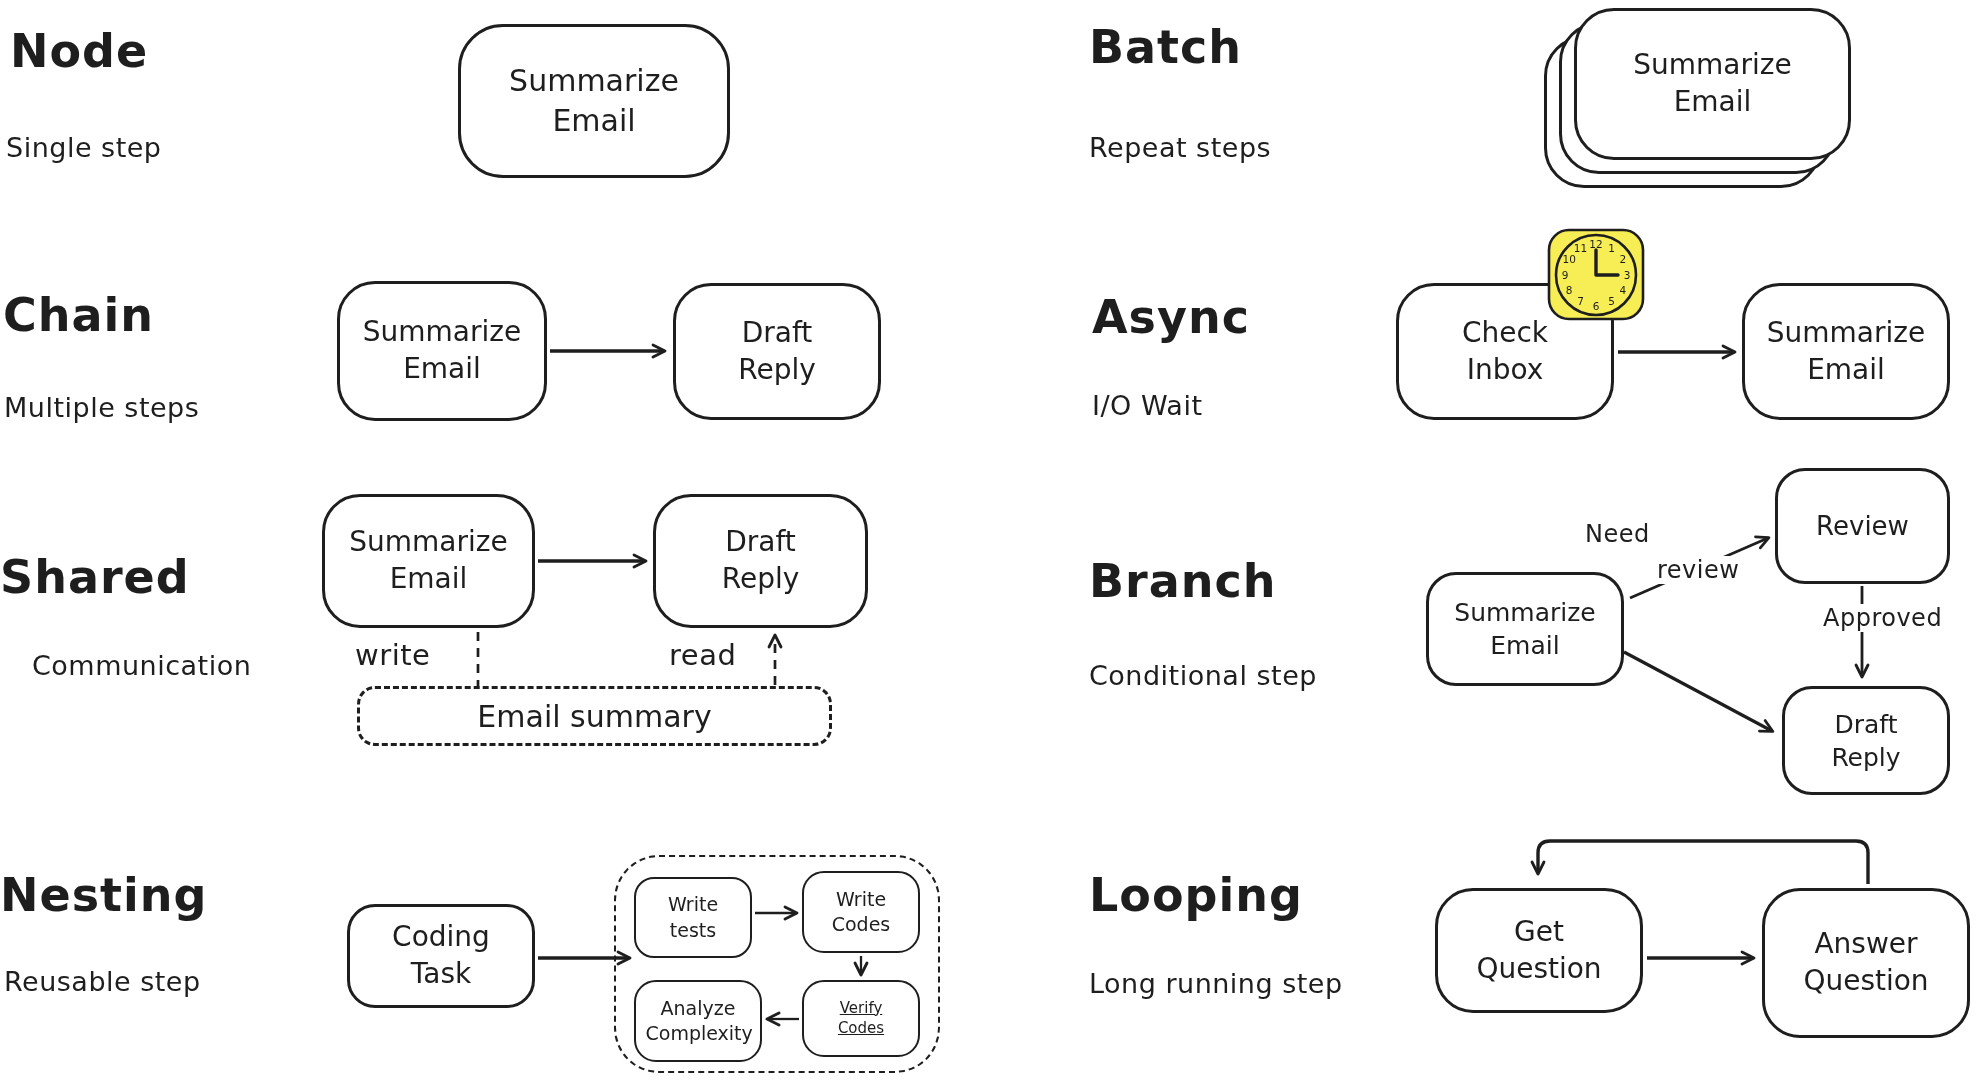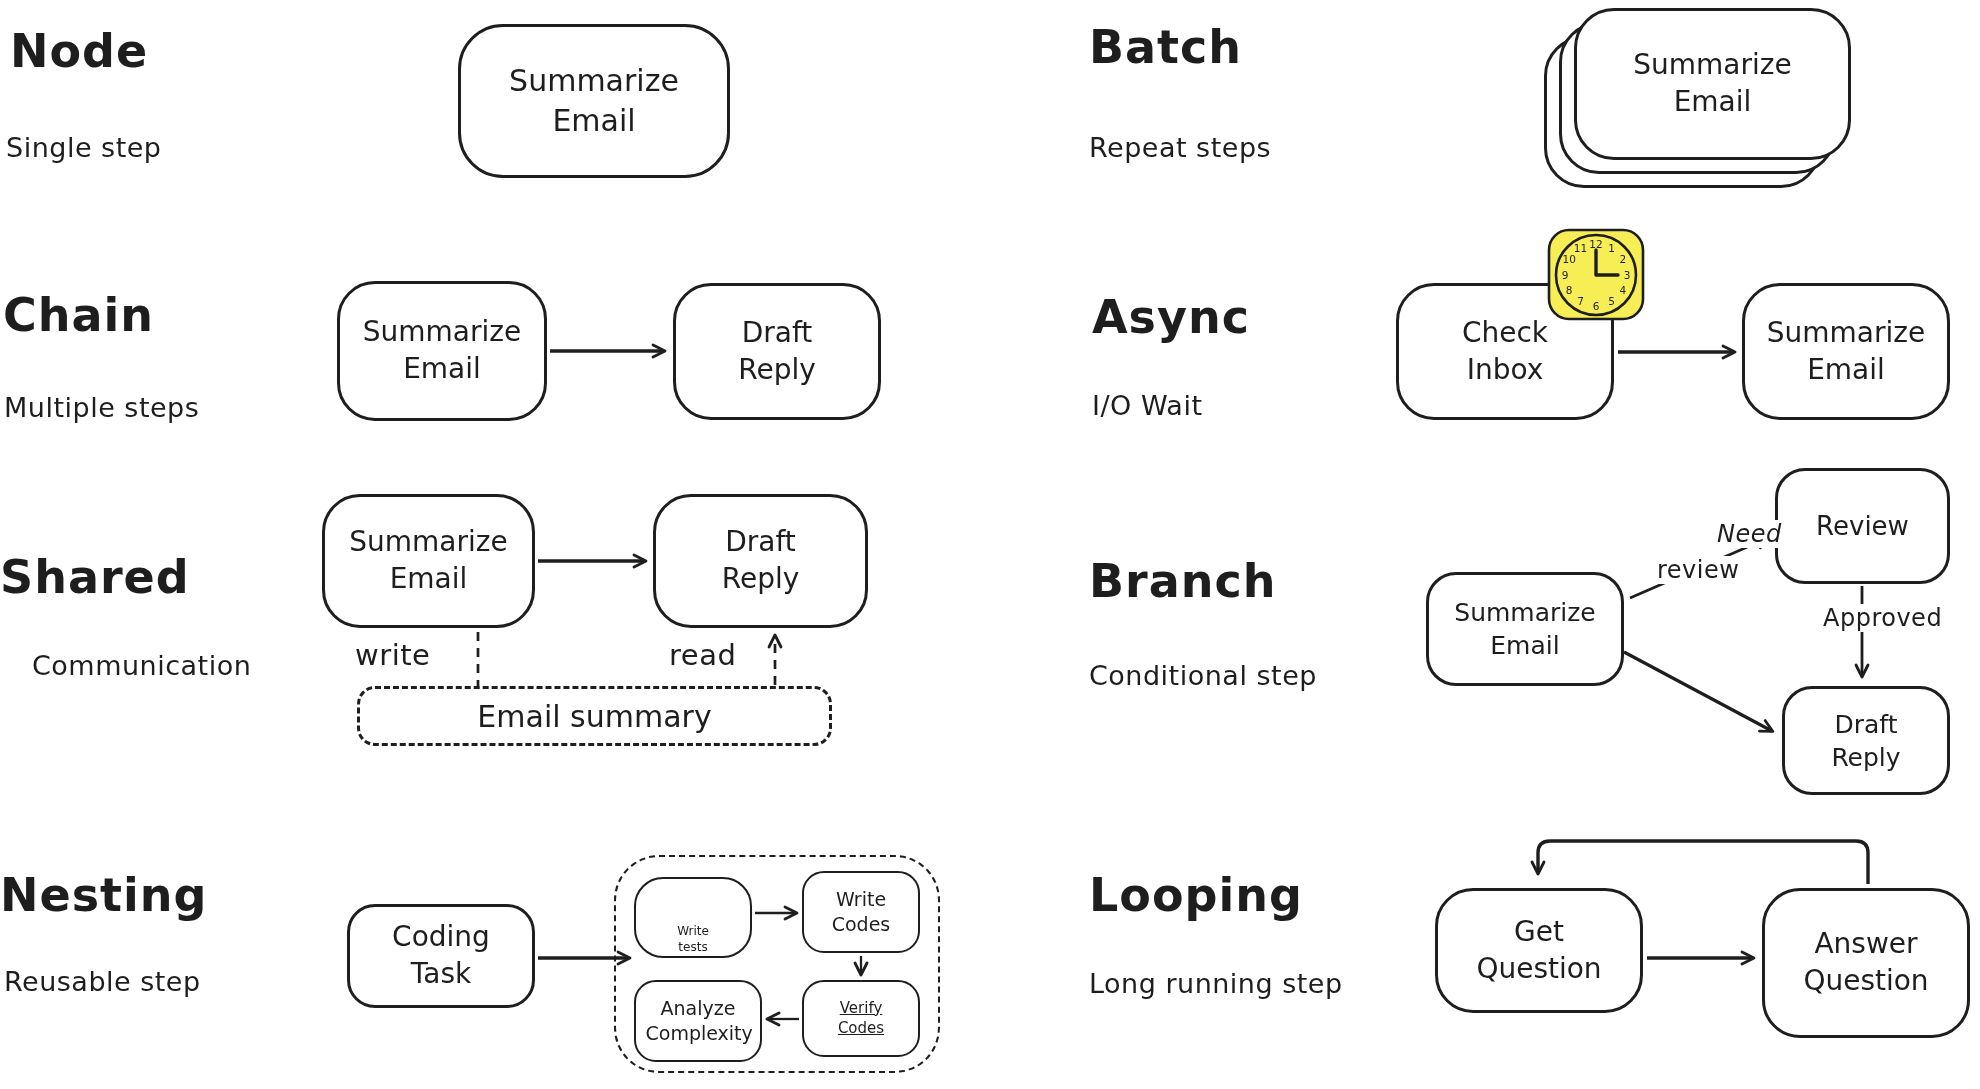--- a/index.html
+++ b/index.html
@@ -88,21 +88,21 @@
     </div>
   </section>
 
   <section>
     <div class="t" style="left:0px;top:868px;">Nesting</div>
     <div class="s" style="left:4px;top:966px;">Reusable step</div>
     <div class="nb" style="left:347px;top:904px;width:188px;height:104px;border-radius:28px;font-size:28px;">
       <span style="max-width:110px;">Coding Task</span>
     </div>
     <div class="container-dashed" style="left:614px;top:855px;width:326px;height:218px;"></div>
-    <div class="nb" style="left:634px;top:877px;width:118px;height:81px;border-radius:29px;border-width:2.4px;font-size:12px;align-items:flex-end;">
+    <div class="nb" style="left:634px;top:877px;width:118px;height:81px;border-radius:20px;border-width:2.4px;font-size:19px;">
       <span style="max-width:64px;">Write tests</span>
     </div>
     <div class="nb" style="left:802px;top:871px;width:118px;height:82px;border-radius:22px;border-width:2.4px;font-size:19px;">
       <span style="max-width:64px;">Write Codes</span>
     </div>
     <div class="nb" style="left:634px;top:980px;width:128px;height:82px;border-radius:22px;border-width:2.4px;font-size:19px;">
       <span style="max-width:105px;">Analyze Complexity</span>
     </div>
     <div class="nb" style="left:802px;top:980px;width:118px;height:77px;border-radius:22px;border-width:2.4px;font-size:15px;text-decoration:underline;">
       <span style="max-width:64px;">Verify Codes</span>
@@ -154,21 +154,21 @@
     <div class="s" style="left:1089px;top:660px;">Conditional step</div>
     <div class="nb" style="left:1426px;top:572px;width:198px;height:114px;border-radius:30px;font-size:25px;">
       <span style="max-width:150px;">Summarize Email</span>
     </div>
     <div class="nb" style="left:1775px;top:468px;width:175px;height:116px;border-radius:30px;font-size:26px;">
       <span>Review</span>
     </div>
     <div class="nb" style="left:1782px;top:686px;width:168px;height:109px;border-radius:30px;font-size:25px;">
       <span style="max-width:100px;">Draft Reply</span>
     </div>
-    <div class="albl sm" style="left:1712px;top:520px;font-style:italic;">Need</div>
+    <div class="albl sm" style="left:1580px;top:520px;">Need</div>
     <div class="albl sm" style="left:1652px;top:556px;">review</div>
     <div class="albl sm" style="left:1818px;top:604px;">Approved</div>
   </section>
 
   <section>
     <div class="t" style="left:1089px;top:868px;">Looping</div>
     <div class="s" style="left:1089px;top:968px;">Long running step</div>
     <div class="nb" style="left:1435px;top:888px;width:208px;height:125px;font-size:28px;">
       <span style="max-width:130px;">Get Question</span>
     </div>

